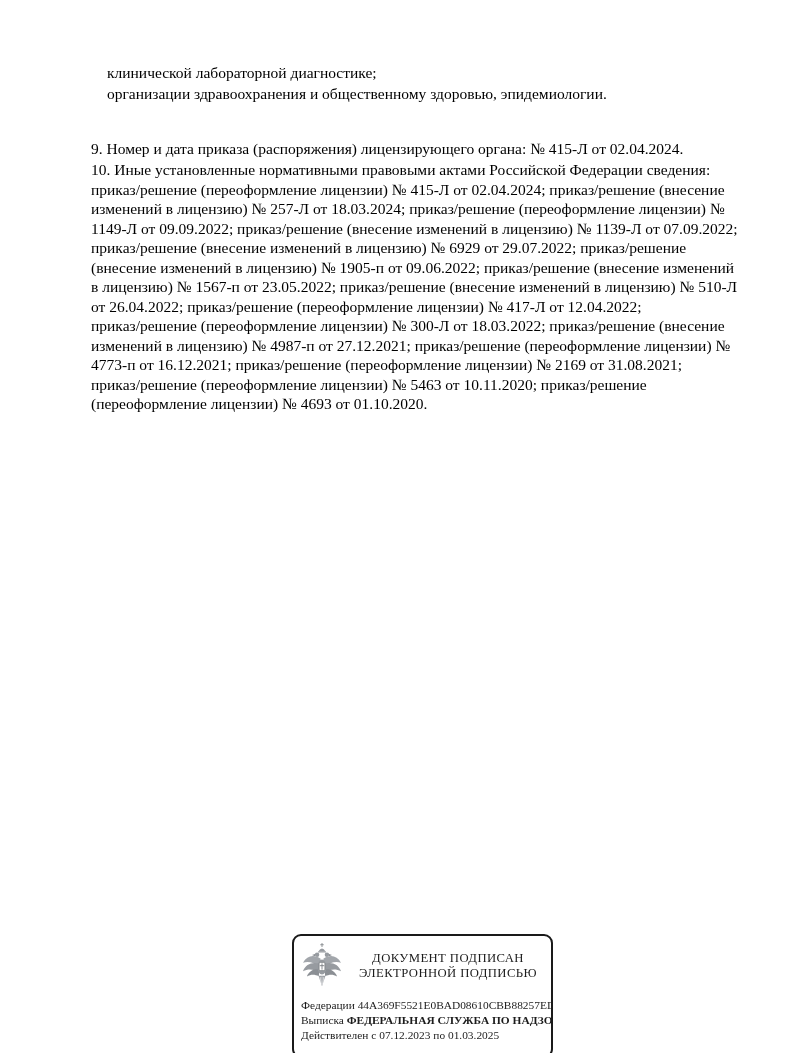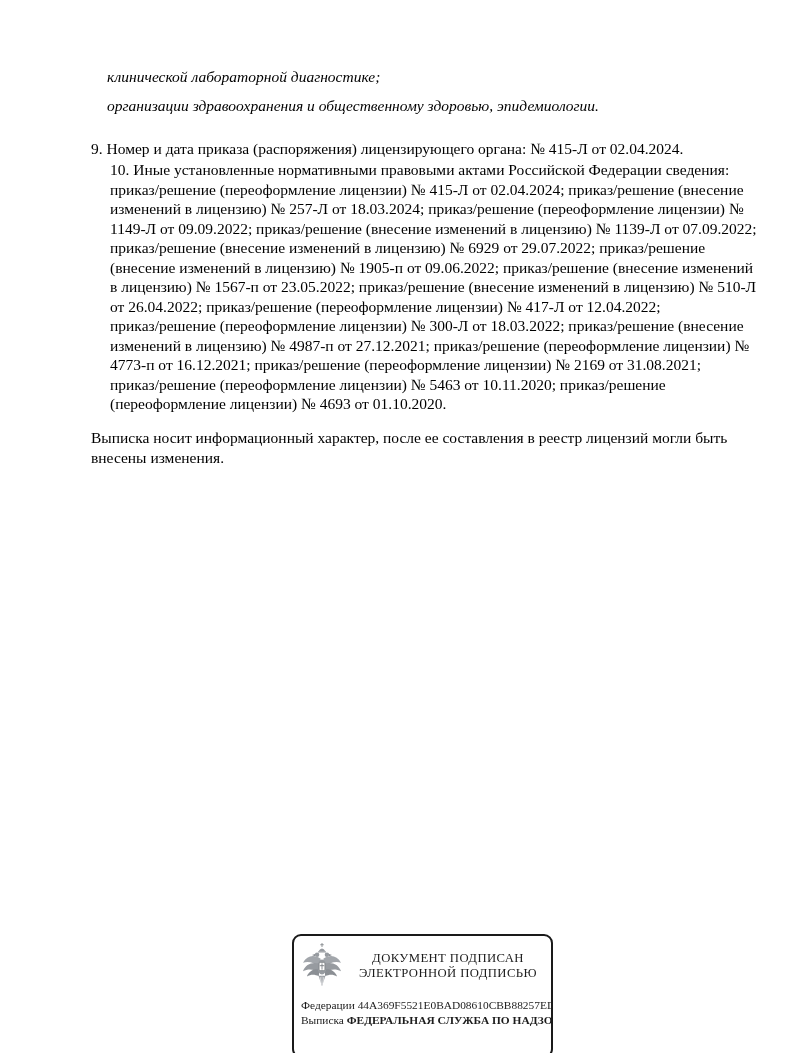--- a/index.html
+++ b/index.html
@@ -17,23 +17,23 @@
     color: #000000;
     overflow: hidden;
   }
   .textblock {
     position: absolute;
     font-size: 15.5px;
     line-height: 19.5px;
     white-space: pre;
     color: #000000;
   }
-  .block-continuation { left: 107px; top: 62px; line-height: 29px; font-style: italic; }
+  .block-continuation { left: 107px; top: 62px; line-height: 21px; }
   .block-item9        { left: 91px;  top: 119px; margin-top: 20px; }
-  .block-item10       { left: 91px;  top: 160px; margin-left: 19px; }
+  .block-item10       { left: 91px;  top: 160px; }
   .block-disclaimer   { left: 91px;  top: 428px; }
 
   
   .stamp {
     position: absolute;
     left: 292px;
     top: 934px;
     width: 261px;
     height: 124px;
     box-sizing: border-box;
@@ -90,22 +90,20 @@
 приказ/решение (внесение изменений в лицензию) № 6929 от 29.07.2022; приказ/решение
 (внесение изменений в лицензию) № 1905-п от 09.06.2022; приказ/решение (внесение изменений
 в лицензию) № 1567-п от 23.05.2022; приказ/решение (внесение изменений в лицензию) № 510-Л
 от 26.04.2022; приказ/решение (переоформление лицензии) № 417-Л от 12.04.2022;
 приказ/решение (переоформление лицензии) № 300-Л от 18.03.2022; приказ/решение (внесение
 изменений в лицензию) № 4987-п от 27.12.2021; приказ/решение (переоформление лицензии) №
 4773-п от 16.12.2021; приказ/решение (переоформление лицензии) № 2169 от 31.08.2021;
 приказ/решение (переоформление лицензии) № 5463 от 10.11.2020; приказ/решение
 (переоформление лицензии) № 4693 от 01.10.2020.</div>
 
-  <div class="textblock block-disclaimer">Выписка носит информационный характер, после ее составления в реестр лицензий могли быть
-внесены изменения.</div>
 
   <div class="stamp">
     <div class="stamp-top">
       <span class="stamp-emblem">
         <svg viewBox="0 0 64 72" width="42" height="48" xmlns="http://www.w3.org/2000/svg" aria-hidden="true">
 
           <path d="M32 1 v6 M29.4 3.6 h5.2" stroke="#85898e" stroke-width="1.4" fill="none"></path>
 
           <path d="M26.5 14 q5.5 -9.5 11 0 z" fill="#979ba0"></path>
           <path d="M26 14.6 h12" stroke="#85898e" stroke-width="1.4"></path>
@@ -132,16 +130,17 @@
           <path d="M26.8 51 L32 67 L37.2 51 Z" fill="#979ba0"></path>
           <path d="M32 52 v13 M29.2 52.5 l1.6 11 M34.8 52.5 l-1.6 11" stroke="#ffffff" stroke-width="0.9" fill="none"></path>
         </svg>
       </span>
       <span class="stamp-title">ДОКУМЕНТ ПОДПИСАН
 ЭЛЕКТРОННОЙ ПОДПИСЬЮ</span>
     </div>
     <div class="stamp-info">
       <div><span>Федерации </span><span>44A369F5521E0BAD08610CBB88257ED3</span></div>
       <div><span>Выписка </span><span class="owner-value">ФЕДЕРАЛЬНАЯ СЛУЖБА ПО НАДЗОРУ В СФ</span></div>
+      <div>Действителен с 07.12.2023 по 01.03.2025</div>
     </div>
   </div>
 
 </div>
 
 </body></html>

